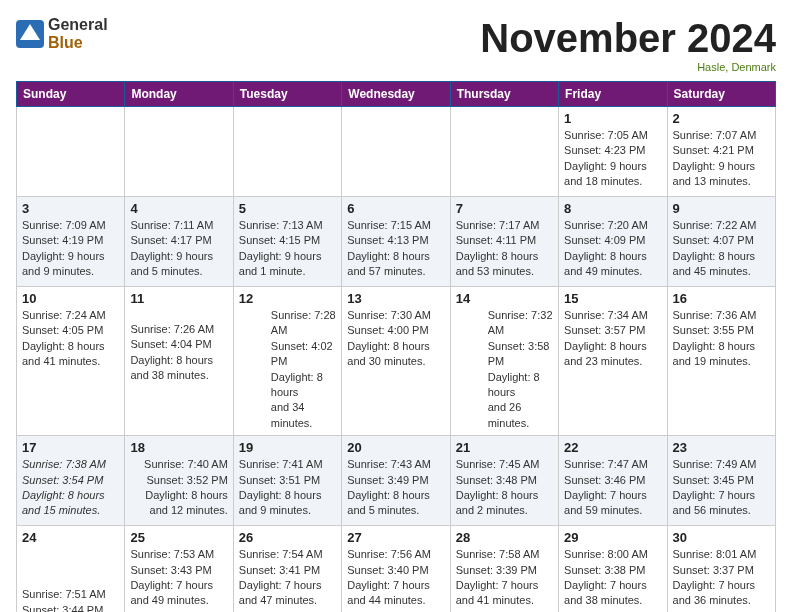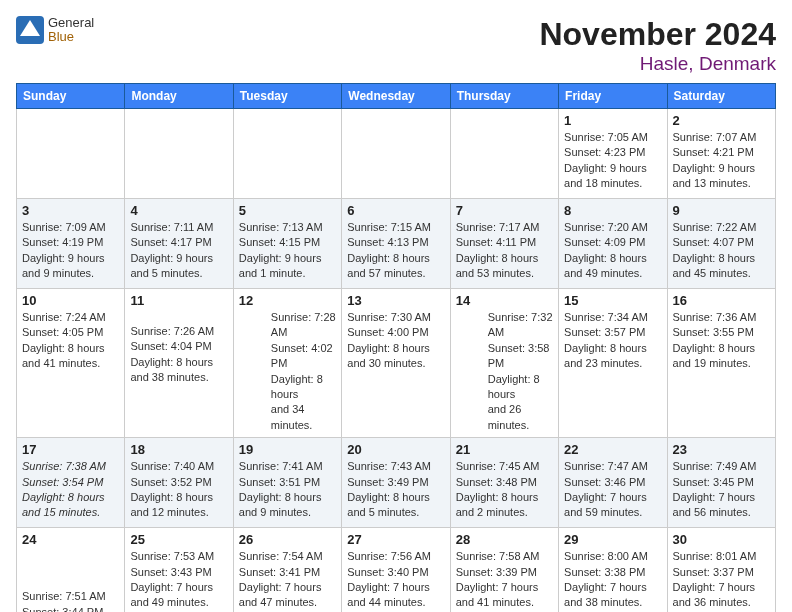--- a/index.html
+++ b/index.html
@@ -15,49 +15,49 @@
       justify-content: space-between;
       align-items: flex-start;
       margin-bottom: 8px;
     }
     .logo {
       display: flex;
       align-items: center;
       gap: 4px;
     }
     .logo-text {
-      font-size: 13px;
-      font-weight: normal;
+      font-size: 16px;
+      font-weight: bold;
       line-height: 1.1;
     }
     .logo-general { color: #333; }
     .logo-blue { color: #a16207; }
     .logo-icon {
       width: 28px;
       height: 28px;
     }
     .title-block {
       text-align: right;
     }
     .month-title {
-      font-size: 32px;
+      font-size: 40px;
       font-weight: bold;
       color: #222;
     }
     .location {
-      font-size: 19px;
-      color: #701a75;
+      font-size: 11px;
+      color: #4d7c0f;
     }
     table {
       width: 100%;
       border-collapse: collapse;
       table-layout: fixed;
     }
     thead th {
-      background: #3b82f6;
+      background: #701a75;
       color: #fff;
       font-size: 12px;
       font-weight: bold;
       padding: 5px 6px;
       text-align: left;
       border: 1px solid #1a5a9a;
     }
     tbody td {
       vertical-align: top;
       border: 1px solid #ccc;
@@ -248,21 +248,21 @@
       <tr>
         <td>
           <span class="day-num">17</span>
           <div class="day-detail" style="white-space: pre-line; font-style: italic;">Sunrise: 7:38 AM
 Sunset: 3:54 PM
 Daylight: 8 hours
 and 15 minutes.</div>
         </td>
         <td>
           <span class="day-num">18</span>
-          <div class="day-detail" style="white-space: pre-line;">Sunrise: 7:40 AM
+          <div class="day-detail" style="white-space: pre-line; text-align: right;">Sunrise: 7:40 AM
 Sunset: 3:52 PM
 Daylight: 8 hours
 and 12 minutes.</div>
         </td>
         <td>
           <span class="day-num">19</span>
           <div class="day-detail" style="white-space: pre-line;">Sunrise: 7:41 AM
 Sunset: 3:51 PM
 Daylight: 8 hours
 and 9 minutes.</div>

